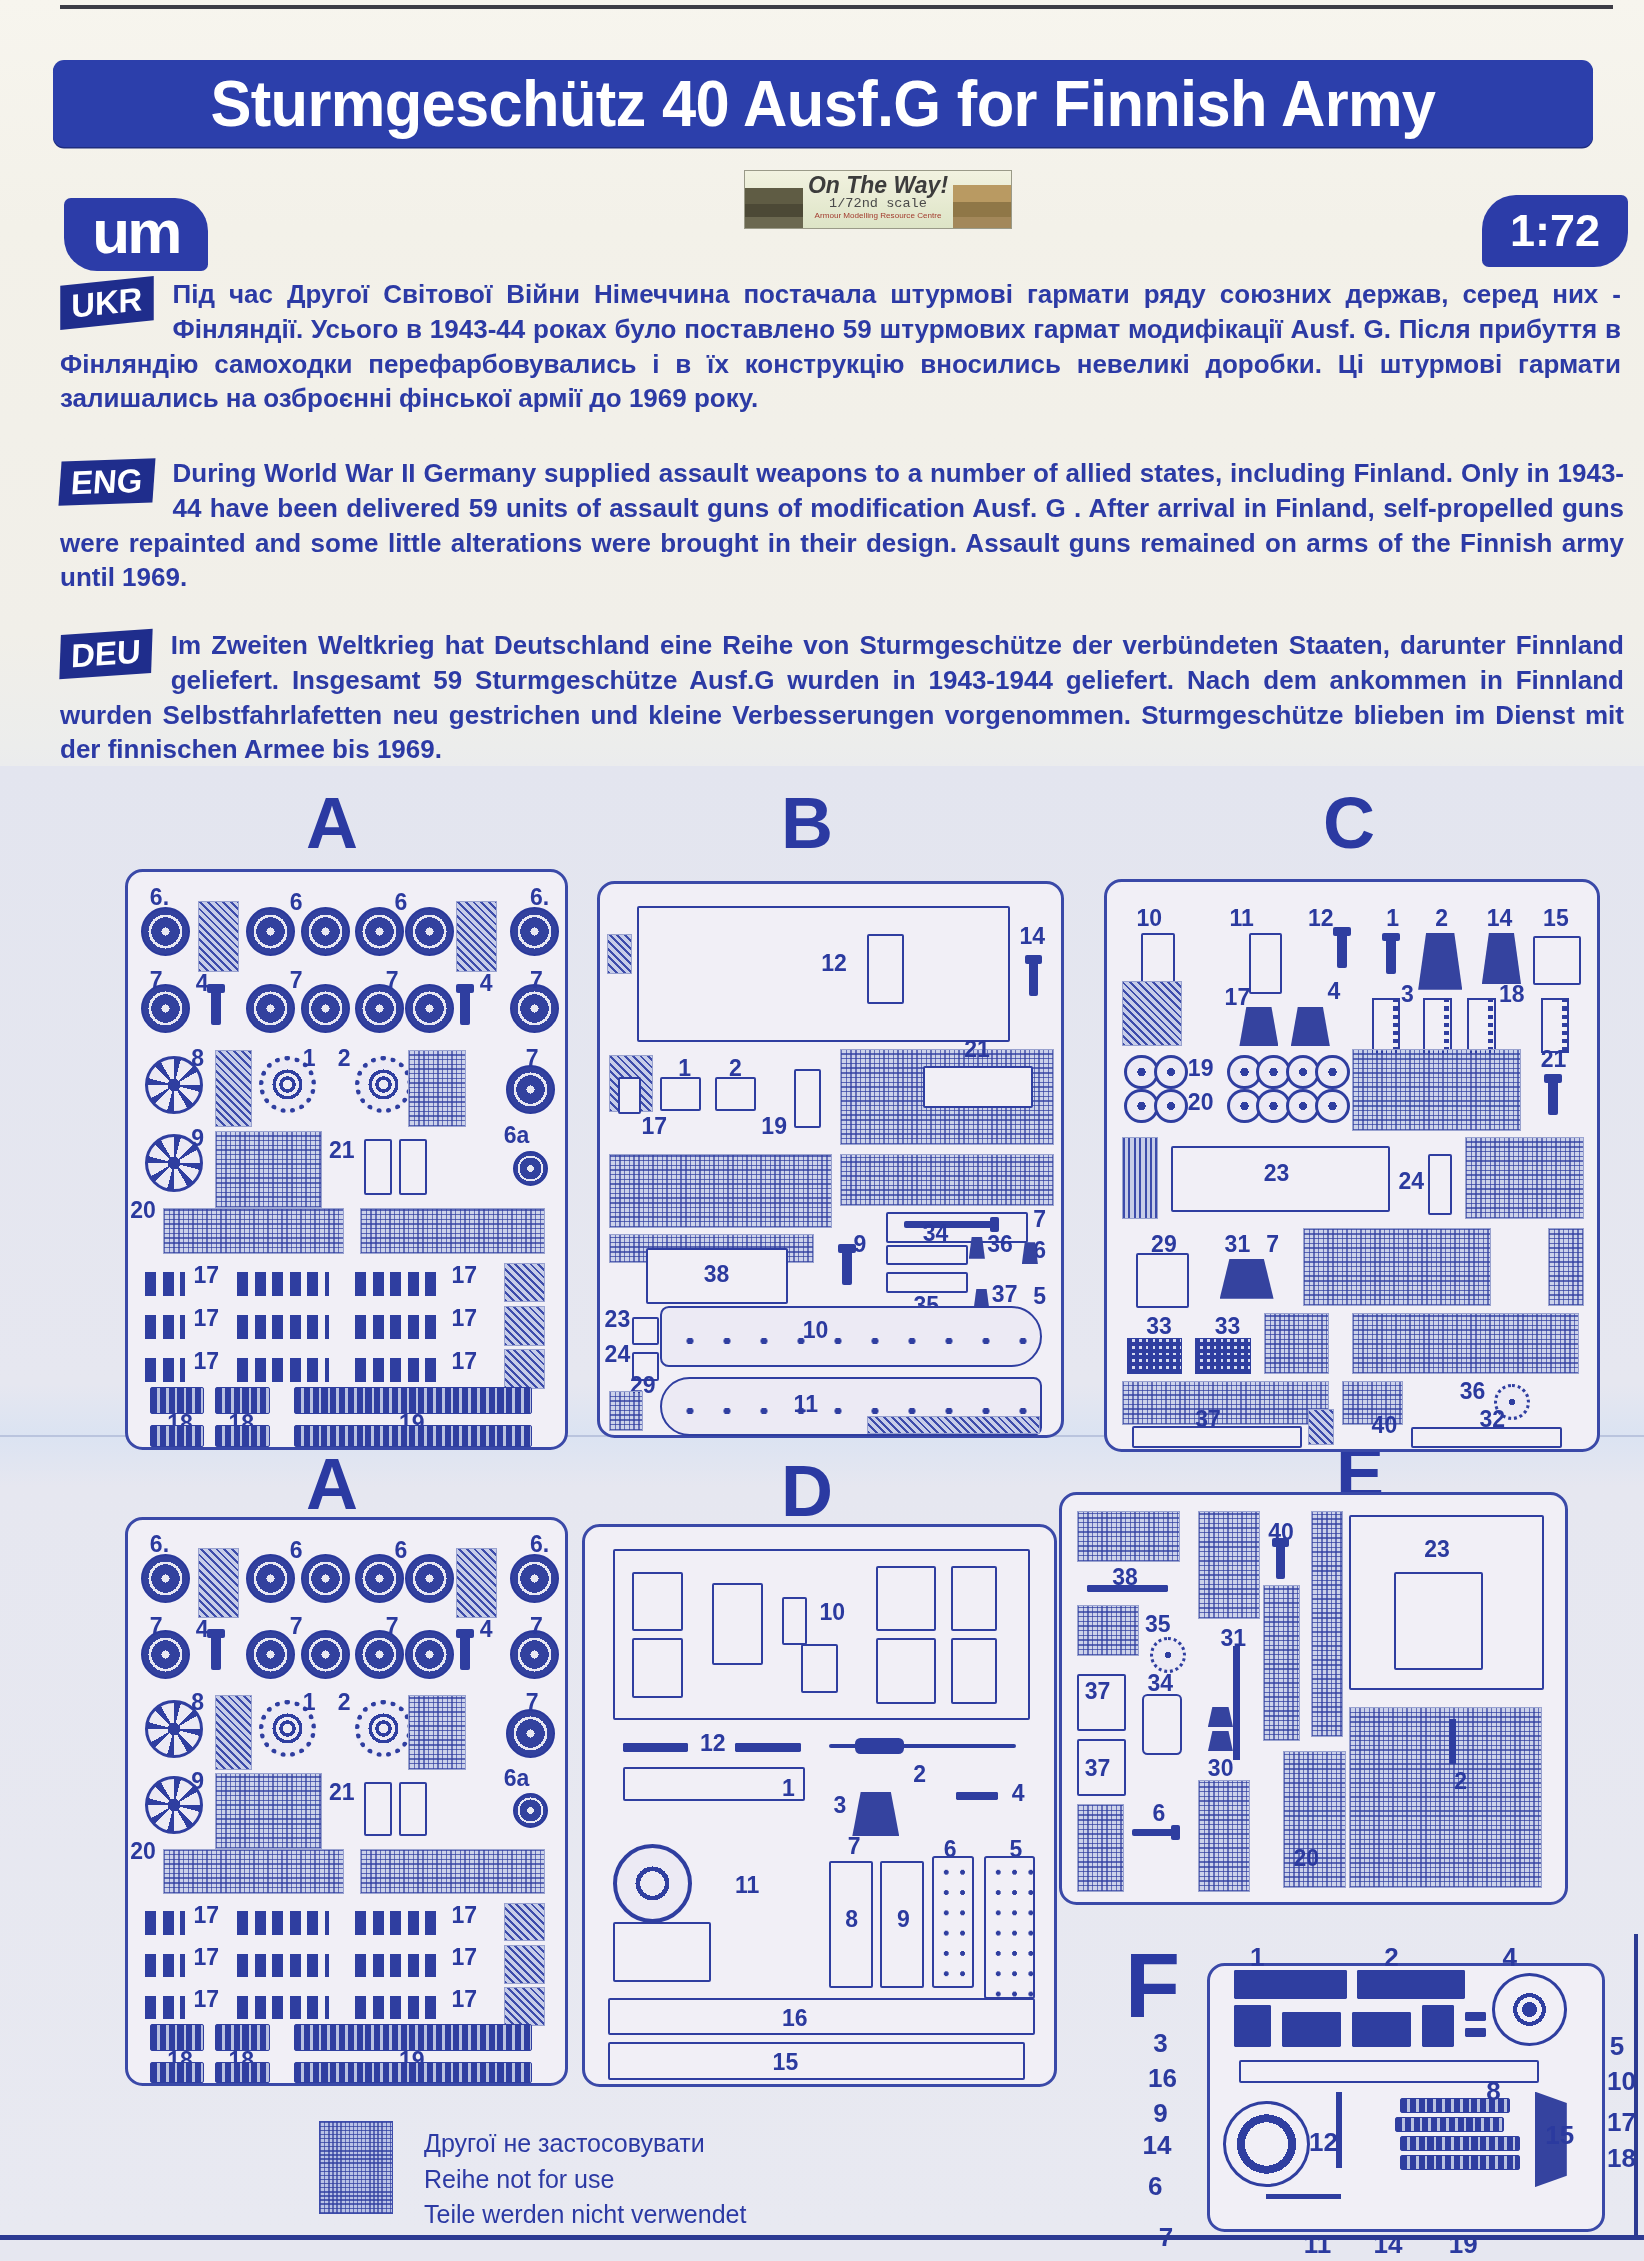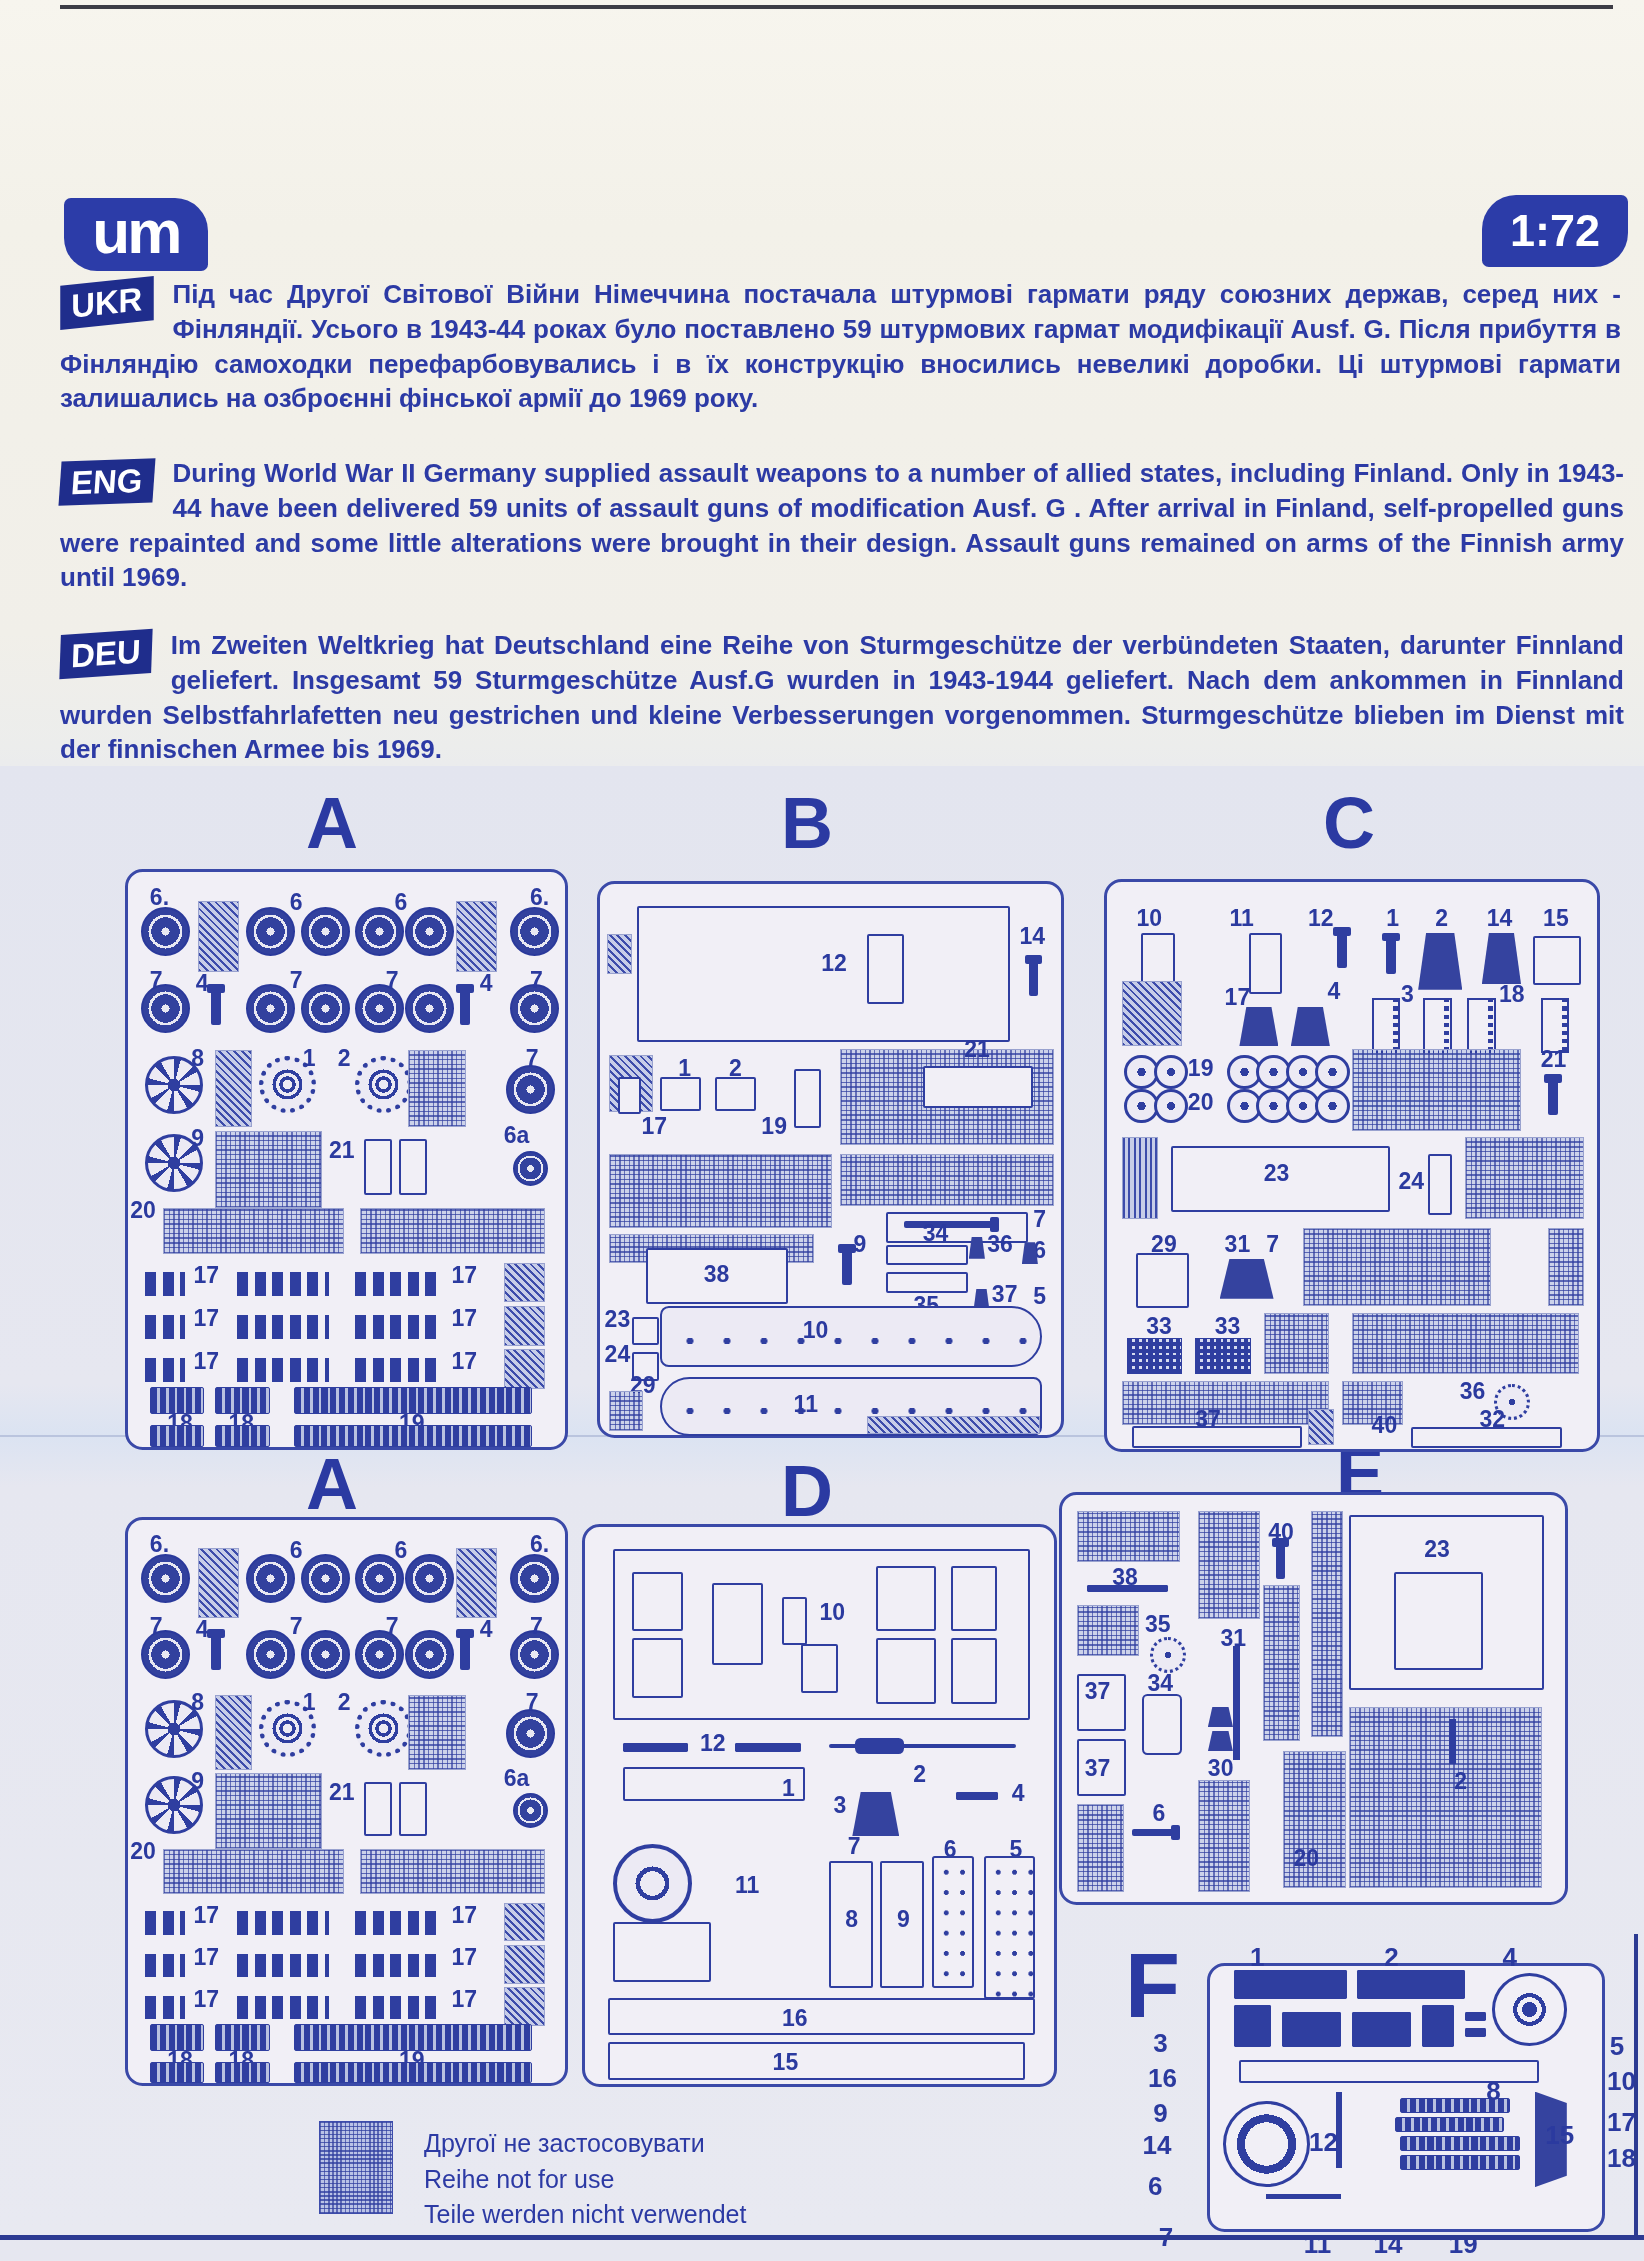--- a/index.html
+++ b/index.html
@@ -112,21 +112,33 @@
   .legend-lines{margin-left:31px;color:#2c3aa4;font-size:25px;line-height:1.42;padding-top:5.4px;}
 </style>
 </head>
 <body>
 
 <div class="page">
   <div class="spruebg"></div>
   <div class="topline"></div>
   <div class="foldline"></div>
 
-
+  <div class="banner">
+    <span>Sturmgeschütz 40 Ausf.G for Finnish Army</span>
+  </div>
+
+  <div class="otw">
+    <div class="otw-tank"></div>
+    <div class="otw-mid">
+      <div class="otw-title">On The Way!</div>
+      <div class="otw-sub">1/72nd scale</div>
+      <div class="otw-note">Armour Modelling Resource Centre</div>
+    </div>
+    <div class="otw-truck"></div>
+  </div>
 
   <div class="umlogo">
     <span>um</span>
   </div>
   <div class="scale">
     <span>1:72</span>
   </div>
 
   <div class="para para-ukr">
     <span class="lang">UKR</span>

